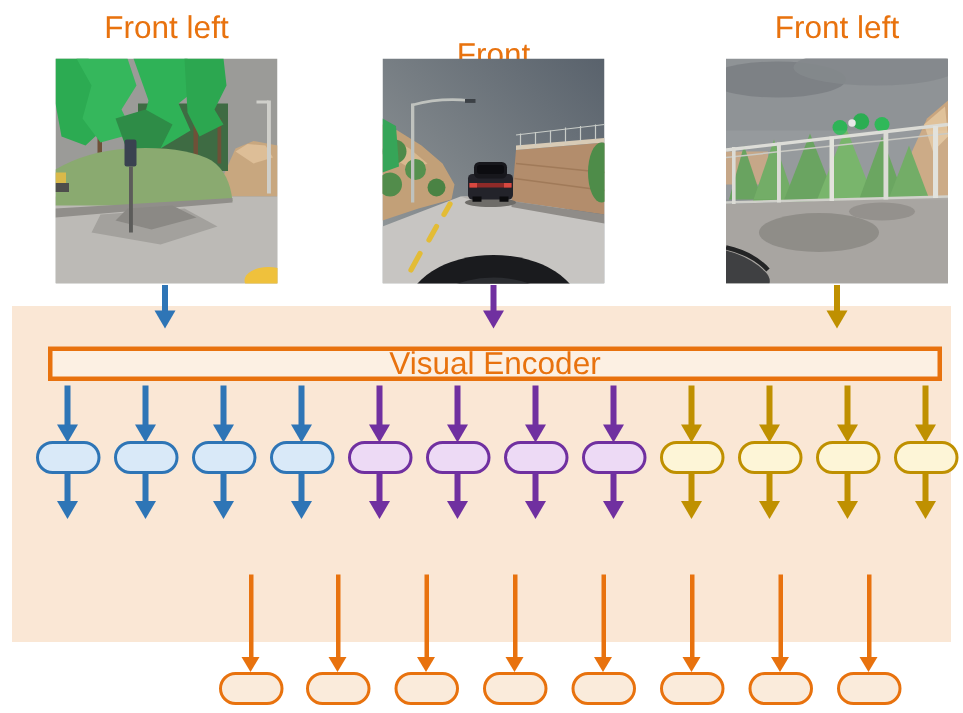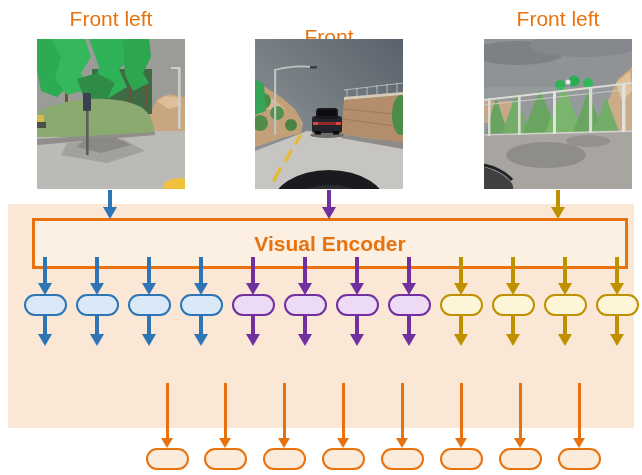--- a/index.html
+++ b/index.html
@@ -14,21 +14,21 @@
   .cam-img{position:absolute;top:39px;width:148px;height:150px;}
   .cam-img svg{display:block;}
   .panel{
     position:absolute;left:8px;top:204px;width:626px;height:224px;background:#FAE7D5;
   }
   .io-box{
     position:absolute;left:32px;width:596px;box-sizing:border-box;border:3px solid #E8720E;
     background:#FCF0E3;display:flex;align-items:center;justify-content:center;
     color:#E8720E;font-size:21px;font-weight:500;
   }
-  .io-box.encoder{top:218px;height:51px;font-weight:bold;}
+  .io-box.encoder{top:231px;height:23px;}
   .io-box.projector{top:345px;height:38px;}
   .module-name{
     position:absolute;left:18px;top:386px;color:#E8720E;font-size:28px;font-weight:500;
     letter-spacing:0.5px;
   }
   .pill{
     position:absolute;width:43px;height:22px;box-sizing:border-box;
     border:2.5px solid;border-radius:12px;
   }
   .arrow{position:absolute;}

